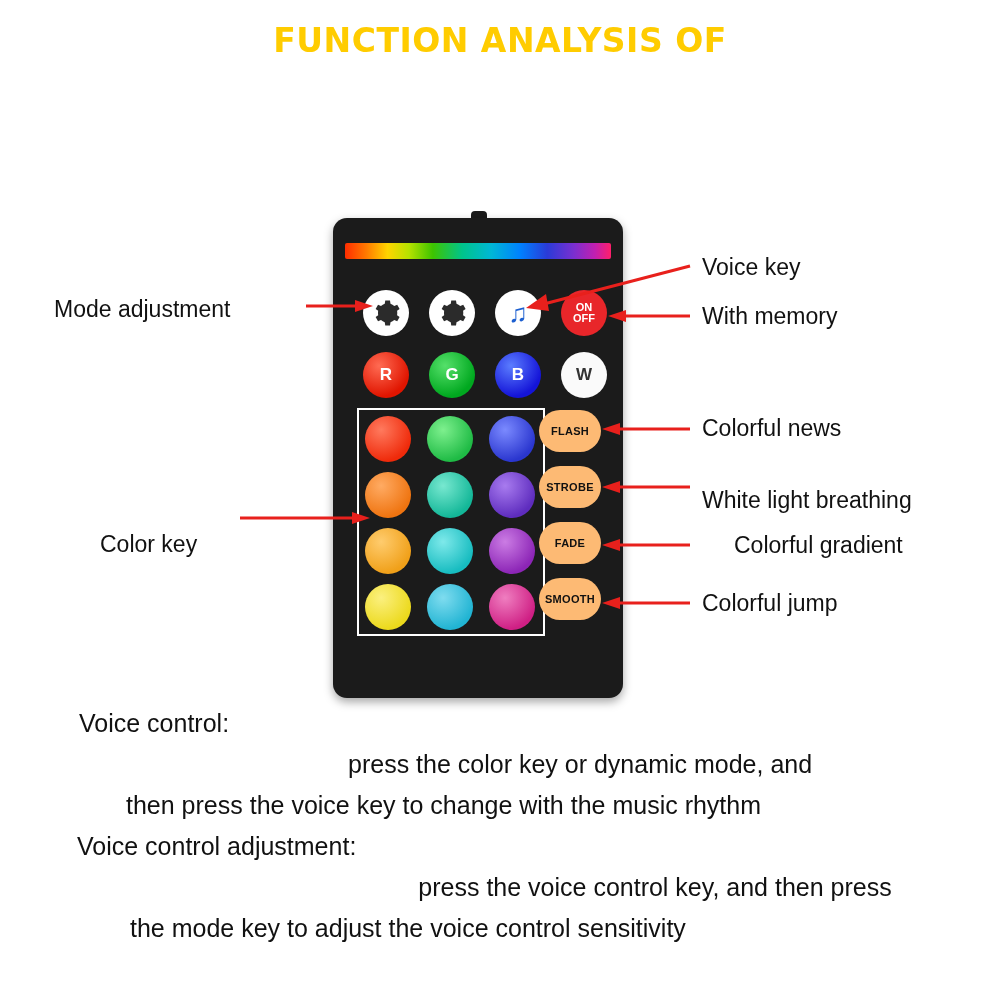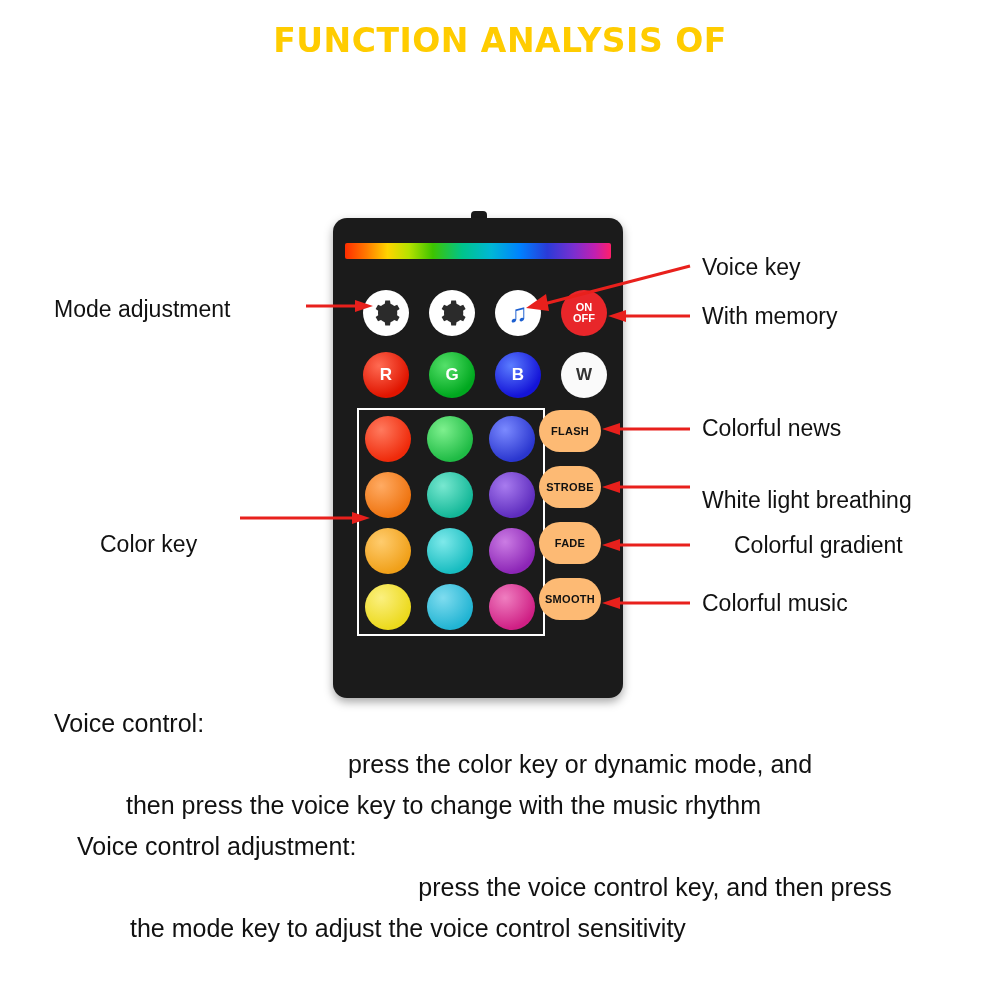--- a/index.html
+++ b/index.html
@@ -172,21 +172,21 @@
     position: absolute;
     left: 0;
     top: 703px;
     width: 1000px;
     color: #111111;
     font-size: 25px;
     line-height: 41px;
     font-family: "Liberation Sans", sans-serif;
   }
   #desc .line { display: block; white-space: pre; }
-  #desc .l1 { padding-left: 54px; }
+  #desc .l1 { padding-left: 79px; }
   #desc .l2 { padding-left: 308px; margin-left: 40px; }
   #desc .l3 { padding-left: 126px; }
   #desc .l4 { padding-left: 77px; }
   #desc .l5 { padding-left: 310px; text-align: center; }
   #desc .l6 { padding-left: 130px; }
 </style>
 </head>
 <body>
 
 <div id="title">
@@ -290,21 +290,21 @@
   </g>
 </svg>
 
 <div class="callout" id="lbl-mode">Mode adjustment</div>
 <div class="callout" id="lbl-color">Color key</div>
 <div class="callout" id="lbl-voice">Voice key</div>
 <div class="callout" id="lbl-memory">With memory</div>
 <div class="callout" id="lbl-news">Colorful news</div>
 <div class="callout" id="lbl-breath">White light breathing</div>
 <div class="callout" id="lbl-grad">Colorful gradient</div>
-<div class="callout" id="lbl-jump">Colorful music</div>
+<div class="callout" id="lbl-jump">Colorful jump</div>
 
 <div id="desc">
   <span class="line l1">Voice control:</span>
   <span class="line l2">press the color key or dynamic mode, and</span>
   <span class="line l3">then press the voice key to change with the music rhythm</span>
   <span class="line l4">Voice control adjustment:</span>
   <span class="line l5">press the voice control key, and then press</span>
   <span class="line l6">the mode key to adjust the voice control sensitivity</span>
 </div>
 

